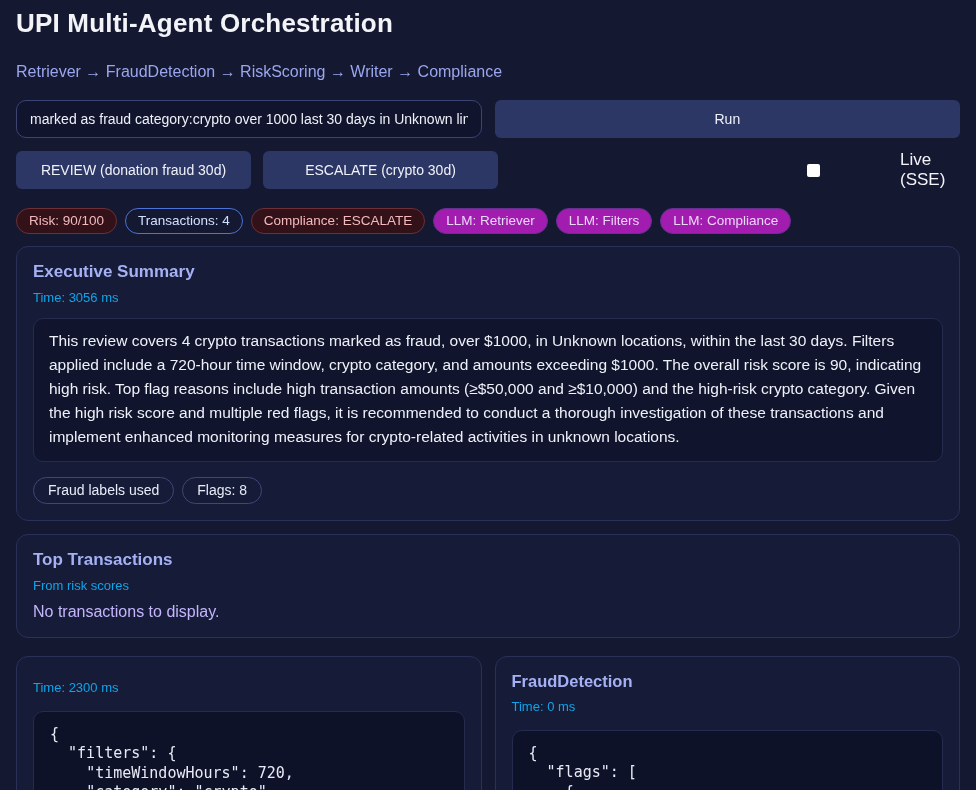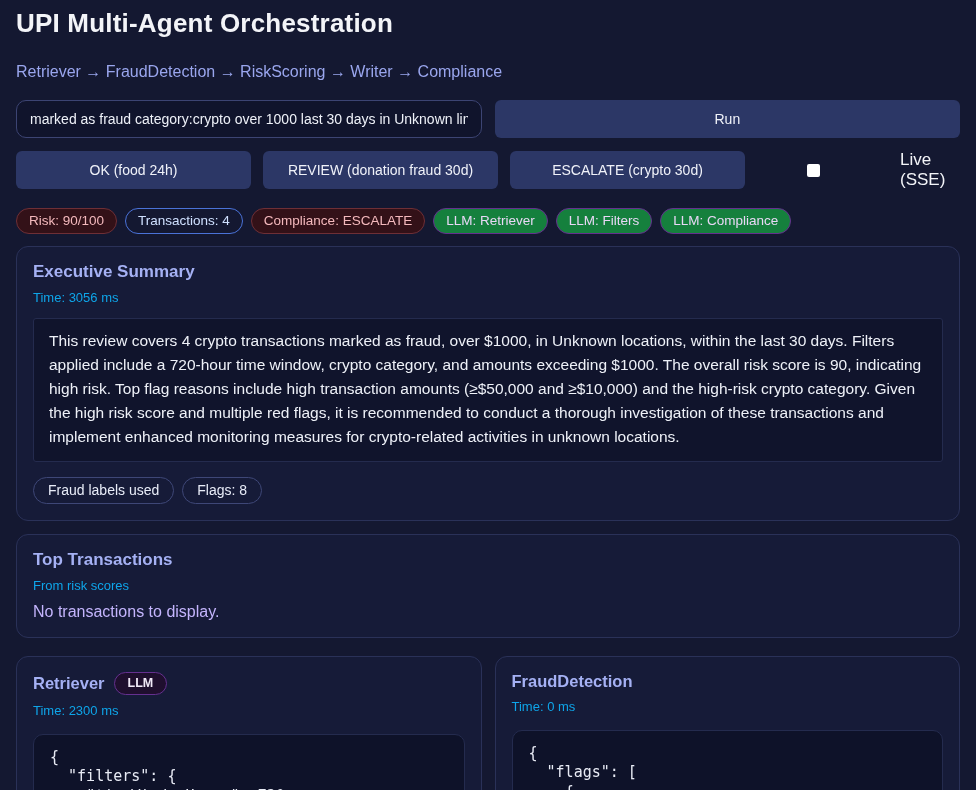--- a/index.html
+++ b/index.html
@@ -71,21 +71,21 @@
   .badges-row { margin-top: 17px; }
   .pill {
     display: inline-block;
     padding: 4px 12px 5px 12px;
     border-radius: 999px;
     font-size: 13.5px;
     white-space: nowrap;
   }
   .pill.danger { background: #331118; border: 1px solid #6e2f36; color: #f4b9bd; }
   .pill.info   { background: transparent; border: 1px solid #4a72d8; color: #cfe0ff; }
-  .pill.purple { background: #15803d; border: 1px solid #65308f; color: #e9d8f6; }
+  .pill.purple { background: #a21caf; border: 1px solid #65308f; color: #e9d8f6; }
   .pill.neutral{ background: transparent; border: 1px solid #3e4777; color: #e8ecf8; }
   .pill.llm {
     background: #1f0f2e; border: 1px solid #65308f; color: #f1eaf8;
     font-weight: 700; font-size: 12.5px; padding: 3px 13px 4px 13px;
   }
 
   .card {
     margin-top: 12px;
     background: #161b38;
     border: 1px solid #2a3158;
@@ -99,21 +99,21 @@
   }
   .time {
     margin-top: 8px;
     font-size: 13px;
     color: #0ea5e9;
   }
   .panel {
     margin-top: 13px;
     background: #10142c;
     border: 1px solid #242b4e;
-    border-radius: 3px;
+    border-radius: 10px;
   }
   .summary-text {
     padding: 10px 15px 12px 15px;
     font-size: 15.5px;
     line-height: 24px;
     color: #eef1f8;
   }
   .card .badges-inner { margin-top: 15px; }
   .pill.neutral { font-size: 14px; padding: 4px 14px 5px 14px; }
 
@@ -157,21 +157,20 @@
   <h1 class="title">UPI Multi-Agent Orchestration</h1>
 
   <div class="breadcrumb">Retriever → FraudDetection → RiskScoring → Writer → Compliance</div>
 
   <div class="query-row">
     <input class="query-input" value="marked as fraud category:crypto over 1000 last 30 days in Unknown limit" style="">
     <button class="btn run-btn">Run</button>
   </div>
 
   <div class="preset-row">
-    <button class="btn preset">OK (food 24h)</button>
     <button class="btn preset">REVIEW (donation fraud 30d)</button>
     <button class="btn preset">ESCALATE (crypto 30d)</button>
     <span class="checkbox"></span>
     <span class="live-label">Live (SSE)</span>
   </div>
 
   <div class="badges badges-row">
     <span class="pill danger">Risk: 90/100</span>
     <span class="pill info">Transactions: 4</span>
     <span class="pill danger">Compliance: ESCALATE</span>
@@ -192,24 +191,20 @@
 
   <section class="card tx-card">
     <h2>Top Transactions</h2>
     <div class="time">From risk scores</div>
     <div class="empty-msg">No transactions to display.</div>
   </section>
 
   <div class="agent-grid">
 
     <section class="card agent-card">
-      <div class="card-head">
-        <h2>Retriever</h2>
-        <span class="pill llm">LLM</span>
-      </div>
       <div class="time">Time: 2300 ms</div>
       <pre class="code">{
   "filters": {
     "timeWindowHours": 720,
     "category": "crypto",
     "location": "Unknown",
     "overAmt": 1000</pre>
     </section>
 
     <section class="card agent-card">

